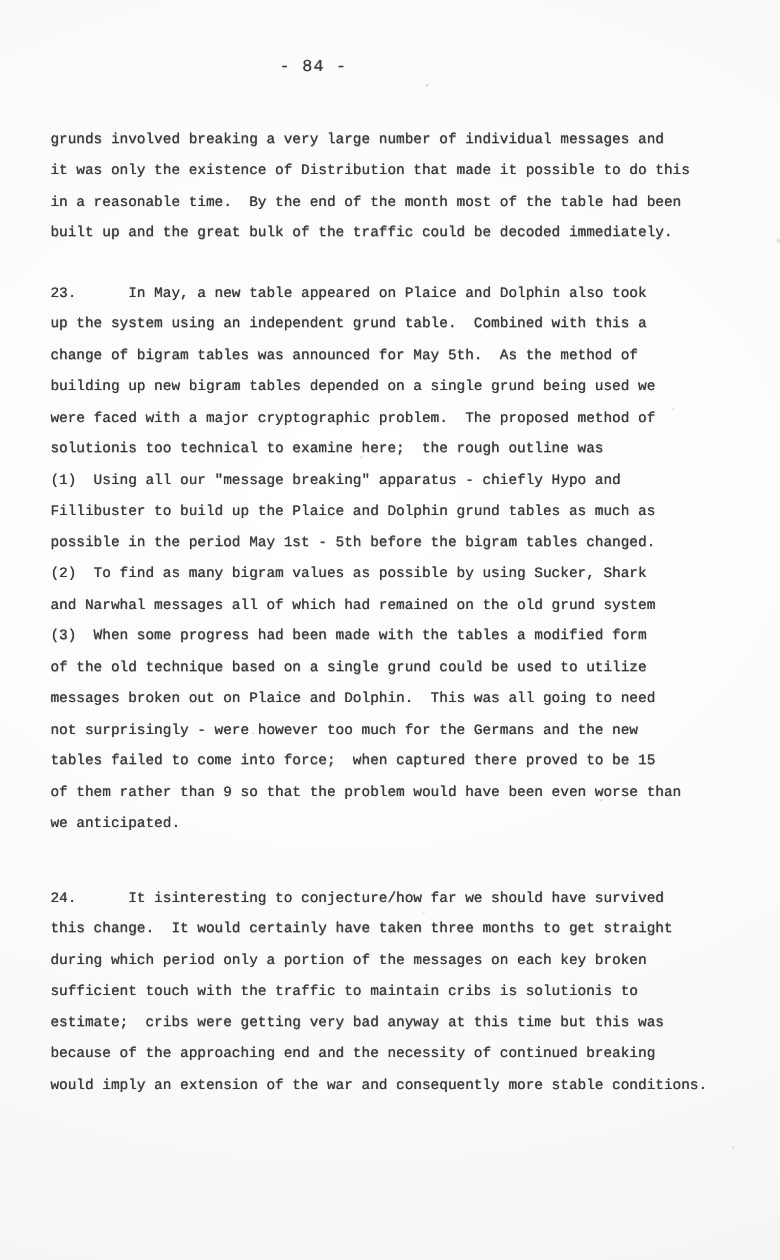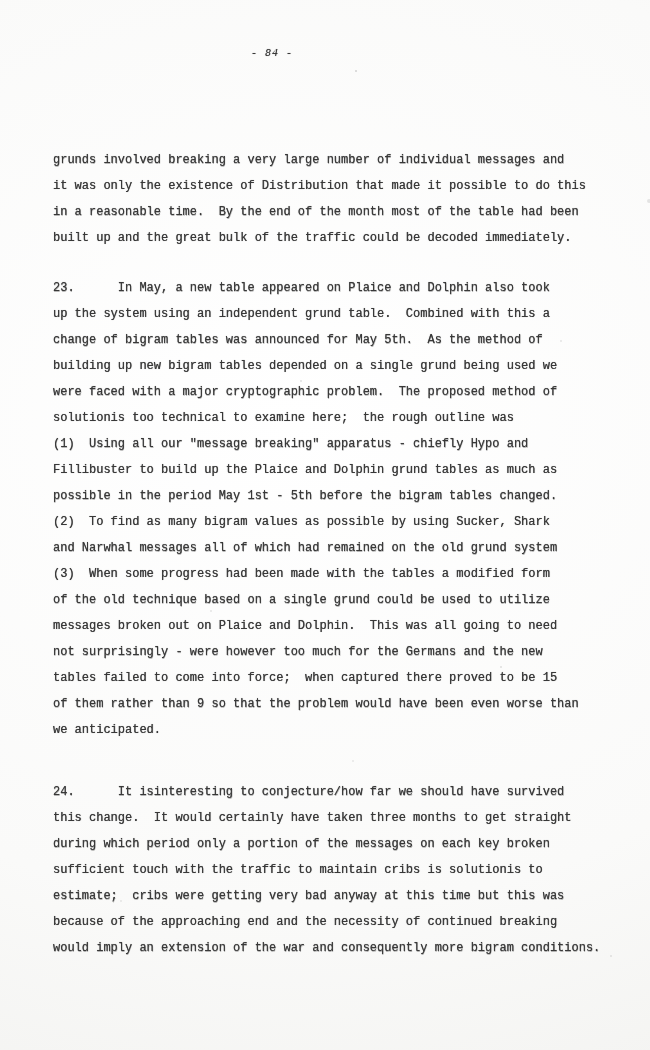--- a/index.html
+++ b/index.html
@@ -17,34 +17,32 @@
     position: relative;
     width: 650px;
     height: 1050px;
     background:
       radial-gradient(ellipse 900px 700px at 45% 40%, rgba(255,255,255,1) 0%, rgba(250,250,249,1) 70%, rgba(244,244,242,1) 100%);
     color: #363636;
   }
   .page-number {
     position: absolute;
     top: 48px;
-    left: 251px;
-    font-size: 10px;
+    left: 233px;
+    font-size: 14px;
     letter-spacing: 1px;
     white-space: pre;
     color: #3a3a3a;
     text-shadow: 0 0 0.7px rgba(50,50,50,0.75);
-    font-style: italic;
   }
   .body-text {
     position: absolute;
     top: 103px;
-    left: 53px;
+    left: 42px;
     width: 570px;
-    margin-top: 44px;
   }
   .paragraph {
     margin: 0;
   }
   .paragraph + .paragraph.gap-small { margin-top: 24px; }
   .paragraph + .paragraph.gap-large { margin-top: 36px; }
   .text-line {
     white-space: pre;
     font-size: 12px;
     line-height: 26px;
@@ -111,17 +109,17 @@
       <div class="text-line">we anticipated.</div>
     </div>
 
     <div class="paragraph gap-large">
       <div class="text-line">24.      It isinteresting to conjecture/how far we should have survived</div>
       <div class="text-line">this change.  It would certainly have taken three months to get straight</div>
       <div class="text-line">during which period only a portion of the messages on each key broken</div>
       <div class="text-line">sufficient touch with the traffic to maintain cribs is solutionis to</div>
       <div class="text-line">estimate;  cribs were getting very bad anyway at this time but this was</div>
       <div class="text-line">because of the approaching end and the necessity of continued breaking</div>
-      <div class="text-line">would imply an extension of the war and consequently more bigram conditions.</div>
+      <div class="text-line">would imply an extension of the war and consequently more stable conditions.</div>
     </div>
 
   </div>
 </div>
 
 </body></html>

